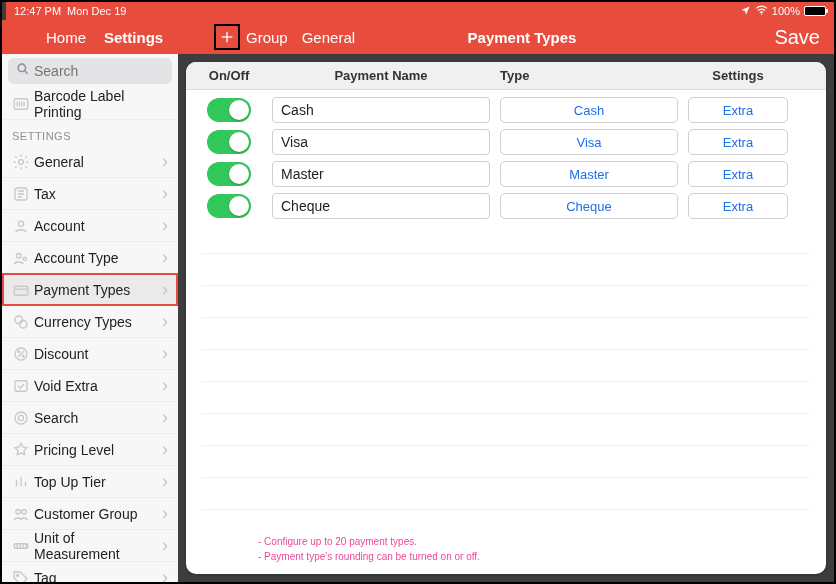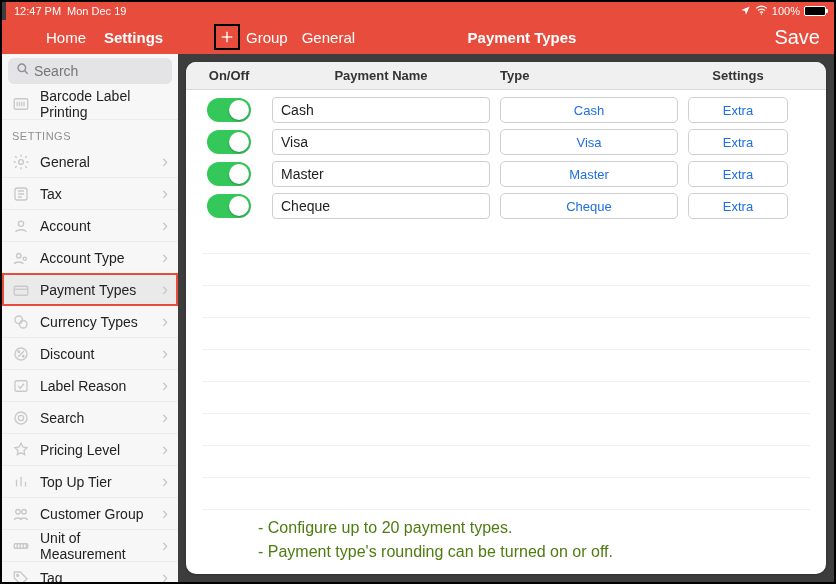--- a/index.html
+++ b/index.html
@@ -26,21 +26,21 @@
   .nav-general { margin-left: 14px; font-size: 15px; cursor: pointer; }
   .nav-title { position: absolute; left: 50%; transform: translateX(-50%); font-size: 15px; font-weight: 600; }
   .nav-save { margin-left: auto; margin-right: 14px; font-size: 20px; cursor: pointer; }
 
   
   .sidebar { position: absolute; top: 52px; left: 0; width: 176px; bottom: 0; background: #f7f7f7; overflow-y: auto; }
   .search-wrap { padding: 4px 6px; }
   .search-field { width: 100%; height: 26px; background: #e4e4e6; border: none; border-radius: 6px; padding: 0 8px 0 26px; font-size: 14px; color: #555; }
   .search-wrap { position: relative; }
   .search-icon { position: absolute; left: 14px; top: 50%; transform: translateY(-50%); color: #8e8e93; }
-  .side-item { height: 32px; display: flex; align-items: center; padding: 0 10px; font-size: 14px; color: #222; border-bottom: 1px solid #ececec; cursor: pointer; gap: 10px; }
+  .side-item { height: 32px; display: flex; align-items: center; padding: 0 10px; font-size: 14px; color: #222; border-bottom: 1px solid #ececec; cursor: pointer; gap: 4px; }
   .side-item .chev { margin-left: auto; color: #c7c7cc; font-size: 18px; }
   .side-item .ico { width: 18px; height: 18px; display:inline-flex; align-items:center; justify-content:center; color:#c9c9cc; }
   .side-header { height: 26px; display: flex; align-items: flex-end; padding: 0 10px 4px; font-size: 11px; color: #8e8e93; letter-spacing: 0.5px; }
   .side-item.selected { background: #eaeaea; position: relative; }
   .side-item.selected::after { content: ""; position: absolute; inset: -1px 0 -1px 0; border: 2px solid #e74c3c; pointer-events: none; }
 
   
   .main { position: absolute; top: 60px; left: 184px; right: 8px; bottom: 8px; background: #fff; border-radius: 10px; box-shadow: 0 1px 3px rgba(0,0,0,.25); overflow: hidden; display:flex; flex-direction:column; }
   .table-head { display: flex; align-items: center; height: 28px; background: #f0f0f0; border-bottom: 1px solid #d9d9d9; font-size: 13px; font-weight: 600; color: #333; }
   .col-toggle { width: 86px; text-align: center; }
@@ -57,21 +57,21 @@
   .toggle.on { background: #34c759; }
   .toggle .knob { position: absolute; top: 2px; width: 20px; height: 20px; background: #fff; border-radius: 50%; box-shadow: 0 1px 2px rgba(0,0,0,.3); }
   .toggle.on .knob { right: 2px; }
 
   .name-input { width: 100%; height: 26px; border: 1px solid #cfcfd2; border-radius: 4px; padding: 0 8px; font-size: 14px; color: #222; }
   .pill { width: 100%; height: 26px; border: 1px solid #cfcfd2; border-radius: 5px; background: #fff; color: #1f6fe5; font-size: 13px; cursor: pointer; display:flex; align-items:center; justify-content:center; }
 
   .ghost-rows { padding: 0; }
   .ghost { height: 32px; border-bottom: 1px solid #f0f0f0; margin: 0 16px; }
 
-  .footer { margin-top:auto; padding: 6px 0 10px 72px; color: #4d7c0f; font-size: 16px; line-height: 1.5; }
+  .footer { margin-top:auto; padding: 6px 0 10px 72px; color: #ec4899; font-size: 10px; line-height: 1.5; }
 </style>
 </head>
 <body>
 
 <div class="device-frame">
 
   <div class="status-bar">
     <div class="left">
       <span>12:47 PM</span>
       <span>Mon Dec 19</span>
@@ -213,21 +213,21 @@
           <span>Discount</span>
           <span class="chev">›</span>
         </div>
         <div class="side-item">
           <span class="ico">
             <svg width="18" height="18" viewBox="0 0 24 24" fill="none" stroke="currentColor" stroke-width="1.8">
               <rect x="4" y="5" width="16" height="14" rx="2"></rect>
               <path d="M8 12l3 3 5-6"></path>
             </svg>
           </span>
-          <span>Label Reason</span>
+          <span>Void Extra</span>
           <span class="chev">›</span>
         </div>
         <div class="side-item">
           <span class="ico">
             <svg width="18" height="18" viewBox="0 0 24 24" fill="none" stroke="currentColor" stroke-width="1.8">
               <circle cx="12" cy="12" r="8"></circle>
               <circle cx="12" cy="12" r="3.5"></circle>
             </svg>
           </span>
           <span>Search</span>

